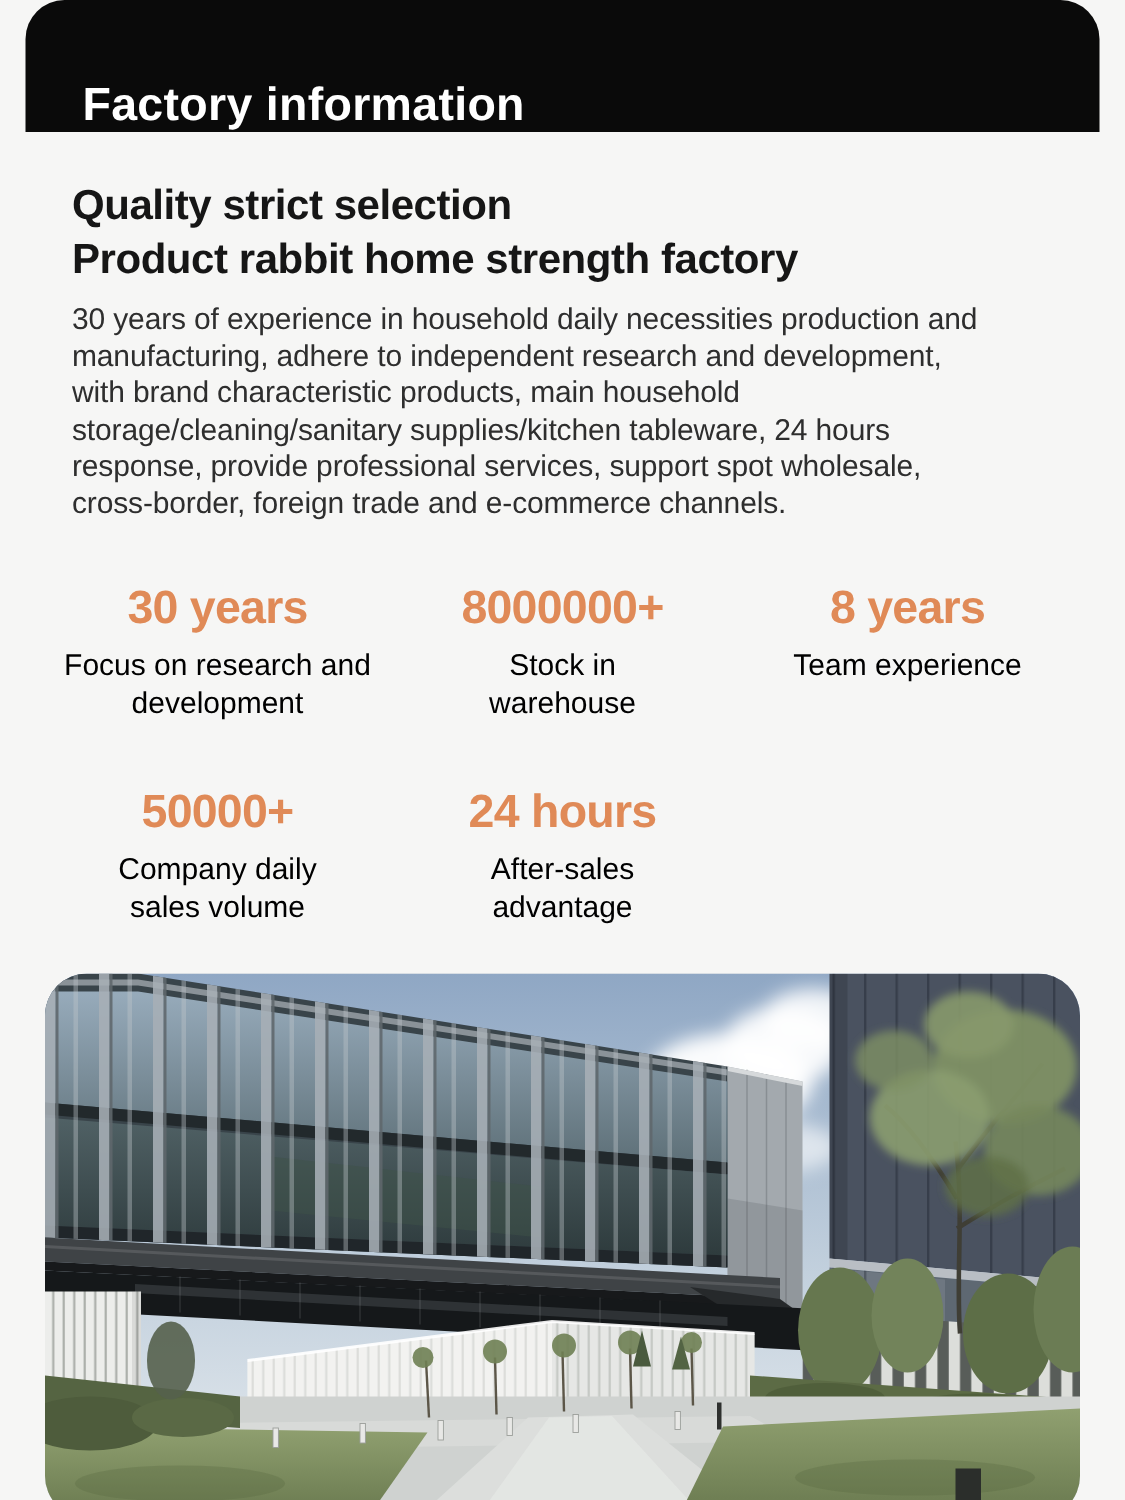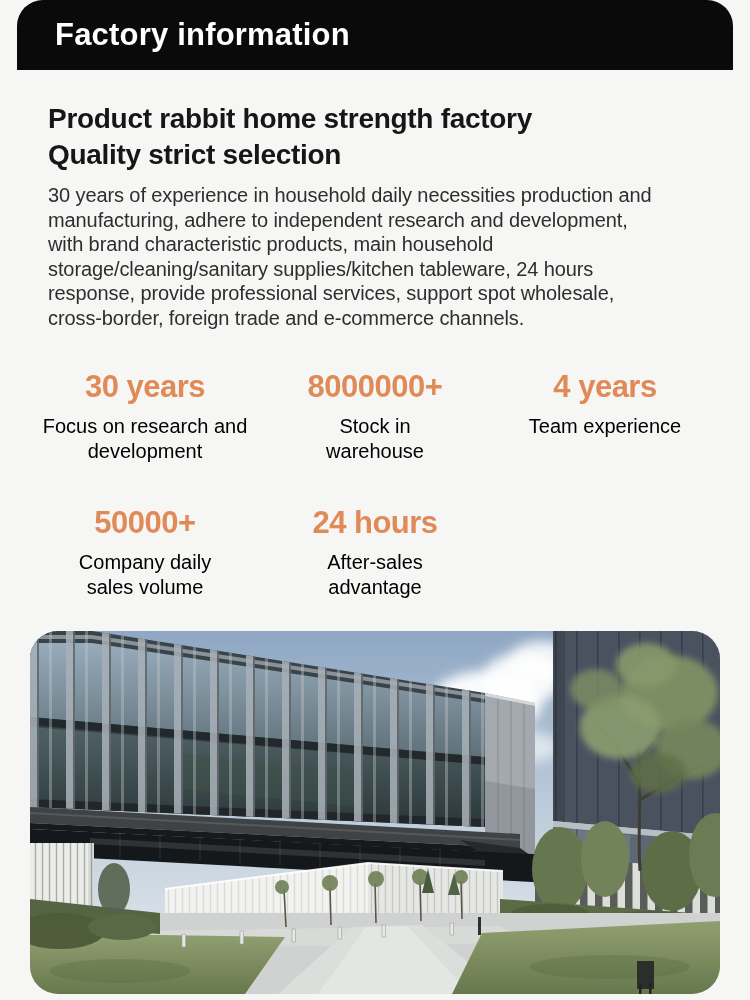--- a/index.html
+++ b/index.html
@@ -3,24 +3,24 @@
 <meta charset="utf-8">
 <style>
   html, body { margin: 0; padding: 0; }
   body {
     width: 750px; height: 1000px; overflow: hidden;
     background: #f6f6f5;
     font-family: "Liberation Sans", "DejaVu Sans", sans-serif;
     -webkit-font-smoothing: antialiased;
   }
   .header {
-    margin: 0 17px; height: 70px;
+    margin: 0 17px; height: 88px;
     background: #0a0a0a;
     border-radius: 26px 26px 0 0;
-    display: flex; align-items: center;
+    display: flex; align-items: flex-end;
     padding-left: 38px; box-sizing: border-box;
   }
   .header-title {
     color: #ffffff; font-size: 31px; font-weight: bold; letter-spacing: 0.2px;
   }
   .intro { padding: 0 44px 0 48px; }
   .intro-heading {
     margin: 31px 0 0; font-size: 28px; line-height: 36px;
     font-weight: bold; color: #161616; letter-spacing: -0.3px;
   }
@@ -52,22 +52,22 @@
 <body>
 
 <div>
 
   <div class="header">
     <span class="header-title">Factory information</span>
   </div>
 
   <div class="intro">
     <h1 class="intro-heading">
+        <span>Quality strict selection</span>
         <span>Product rabbit home strength factory</span>
-        <span>Quality strict selection</span>
       </h1>
     <p class="intro-paragraph">30 years of experience in household daily necessities production and
 manufacturing, adhere to independent research and development,
 with brand characteristic products, main household
 storage/cleaning/sanitary supplies/kitchen tableware, 24 hours
 response, provide professional services, support spot wholesale,
 cross-border, foreign trade and e-commerce channels.</p>
   </div>
 
   <div class="stats">
@@ -75,21 +75,21 @@
       <div class="stat-value">30 years</div>
       <div class="stat-label">Focus on research and
 development</div>
     </div>
     <div class="stat">
       <div class="stat-value">8000000+</div>
       <div class="stat-label">Stock in
 warehouse</div>
     </div>
     <div class="stat">
-      <div class="stat-value">4 years</div>
+      <div class="stat-value">8 years</div>
       <div class="stat-label">Team experience</div>
     </div>
     <div class="stat">
       <div class="stat-value">50000+</div>
       <div class="stat-label">Company daily
 sales volume</div>
     </div>
     <div class="stat">
       <div class="stat-value">24 hours</div>
       <div class="stat-label">After-sales

